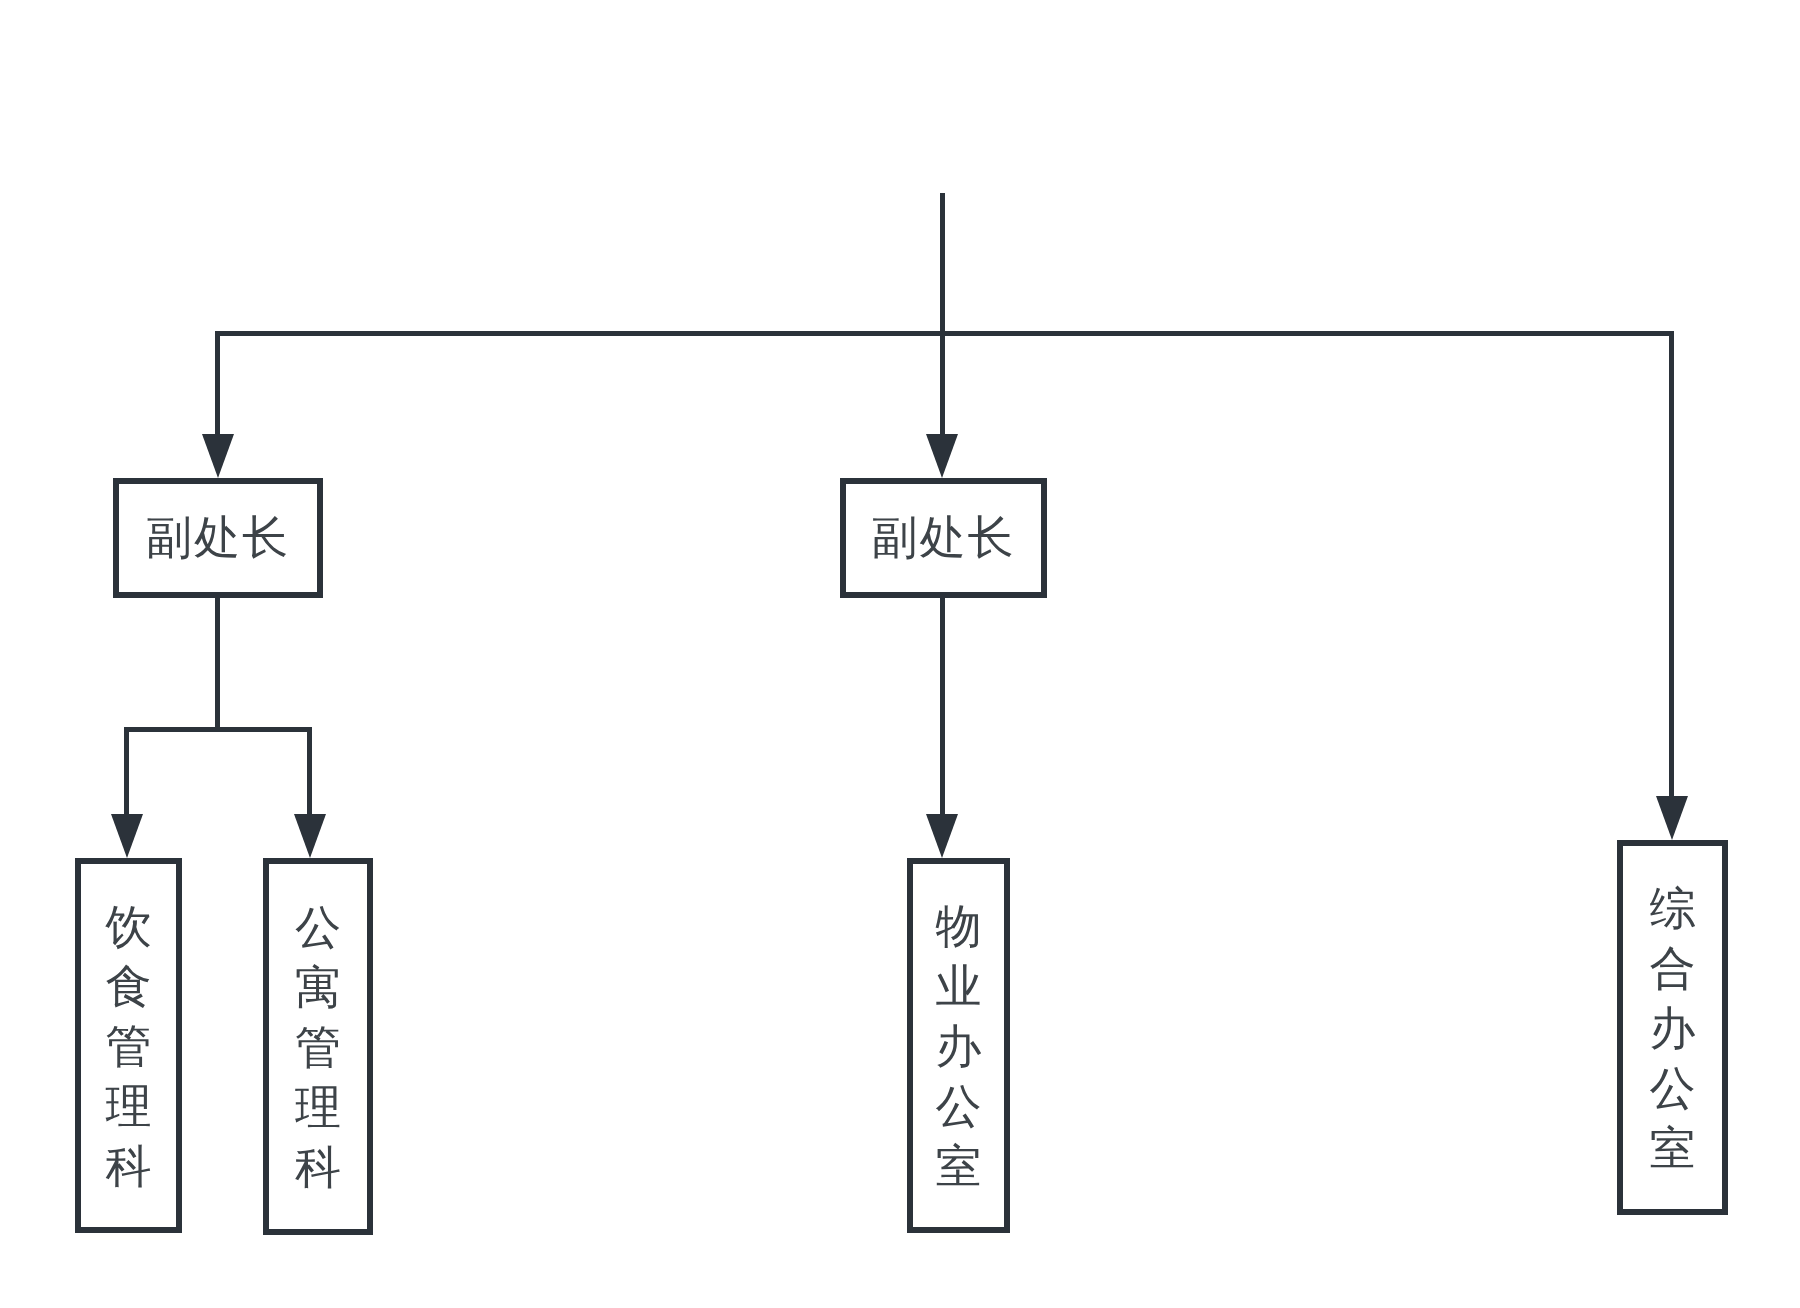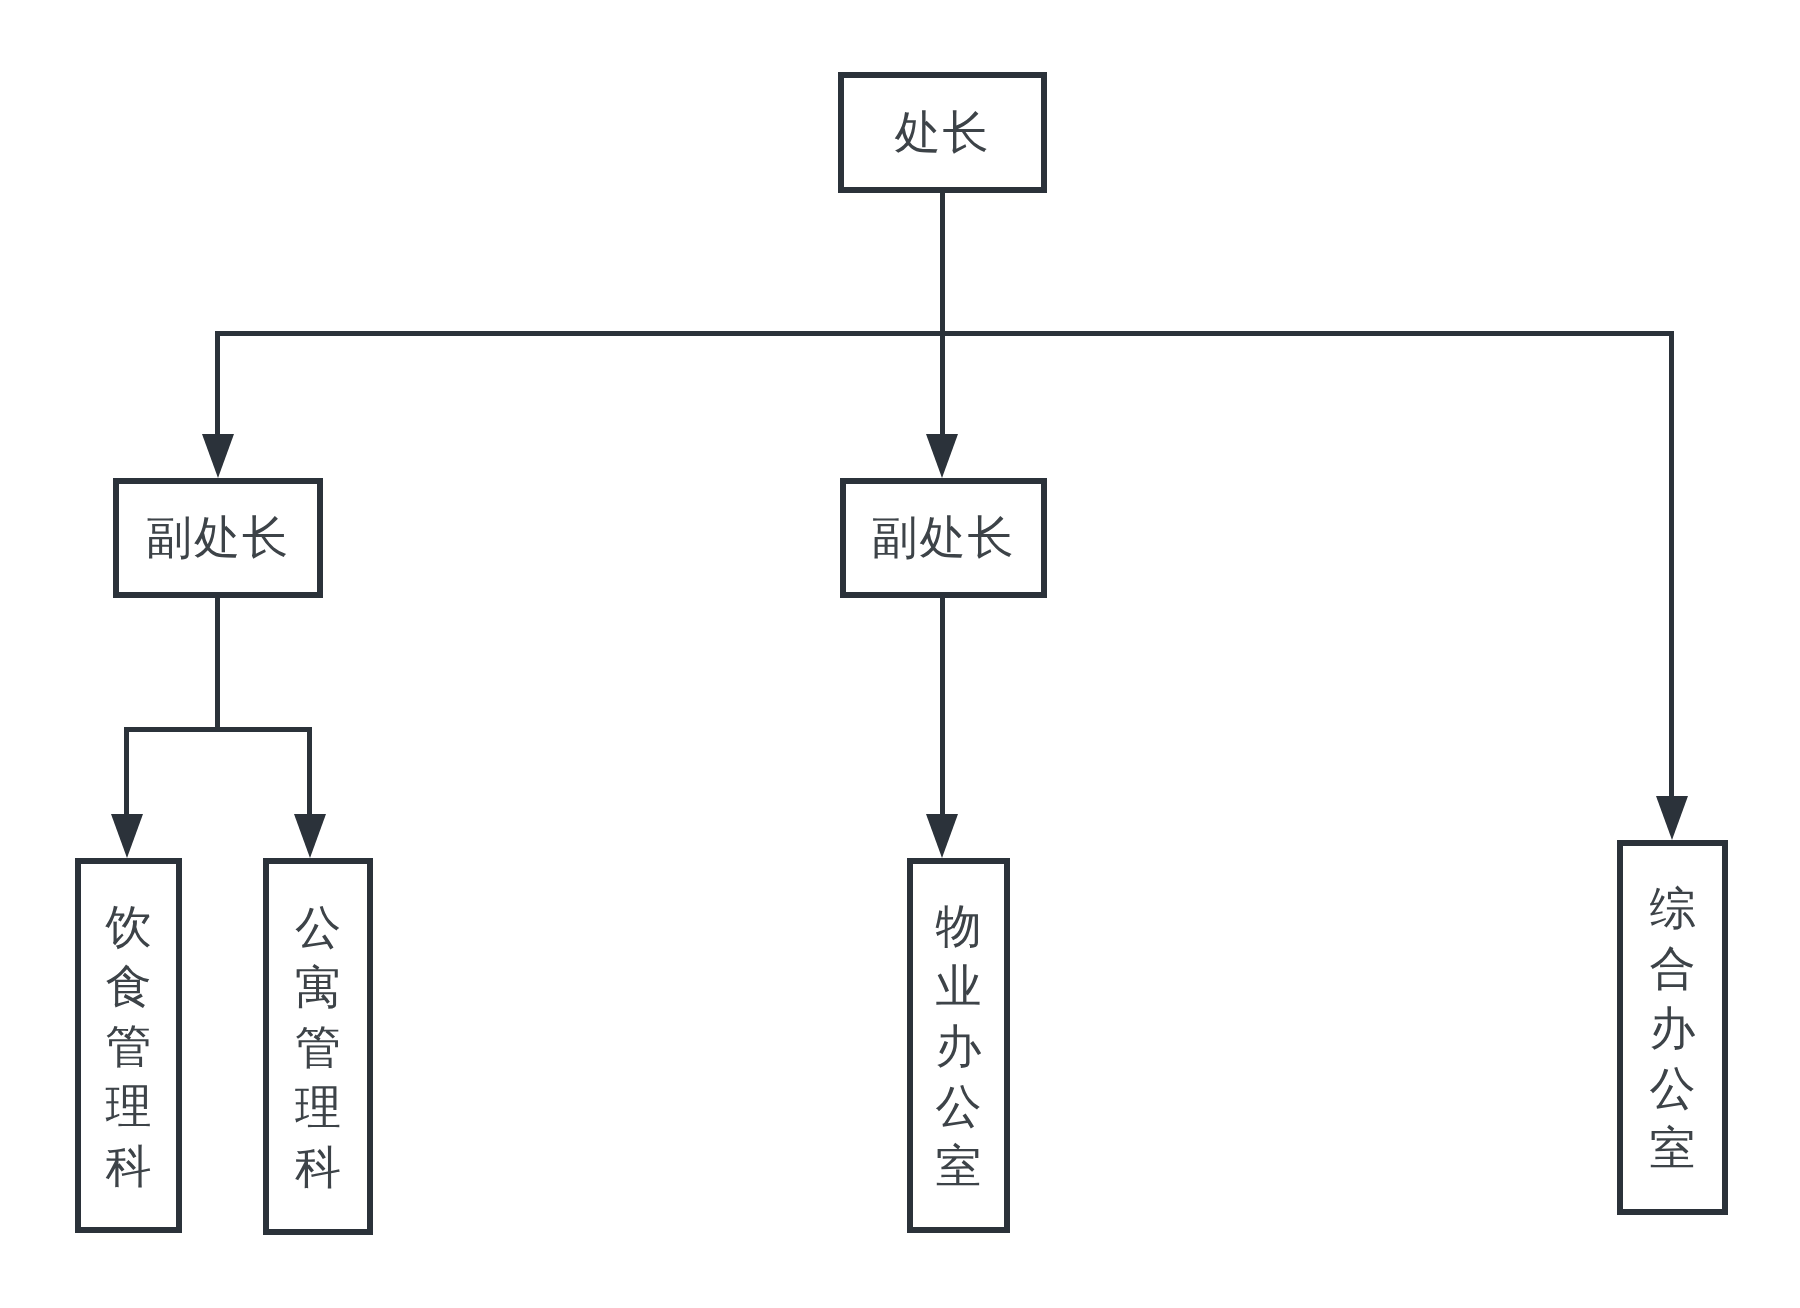--- a/index.html
+++ b/index.html
@@ -92,23 +92,20 @@
   <div class="line v-drop-apartment"></div>
   <div class="line v-deputy-center"></div>
 
   <div class="arrow a-deputy-left"></div>
   <div class="arrow a-deputy-center"></div>
   <div class="arrow a-general"></div>
   <div class="arrow a-food"></div>
   <div class="arrow a-apartment"></div>
   <div class="arrow a-property"></div>
 
-  <div class="node n-director">
-    <span class="hlabel">处长</span>
-  </div>
 
   <div class="node n-deputy-left">
     <span class="hlabel">副处长</span>
   </div>
 
   <div class="node n-deputy-center">
     <span class="hlabel">副处长</span>
   </div>
 
   <div class="node n-food">

